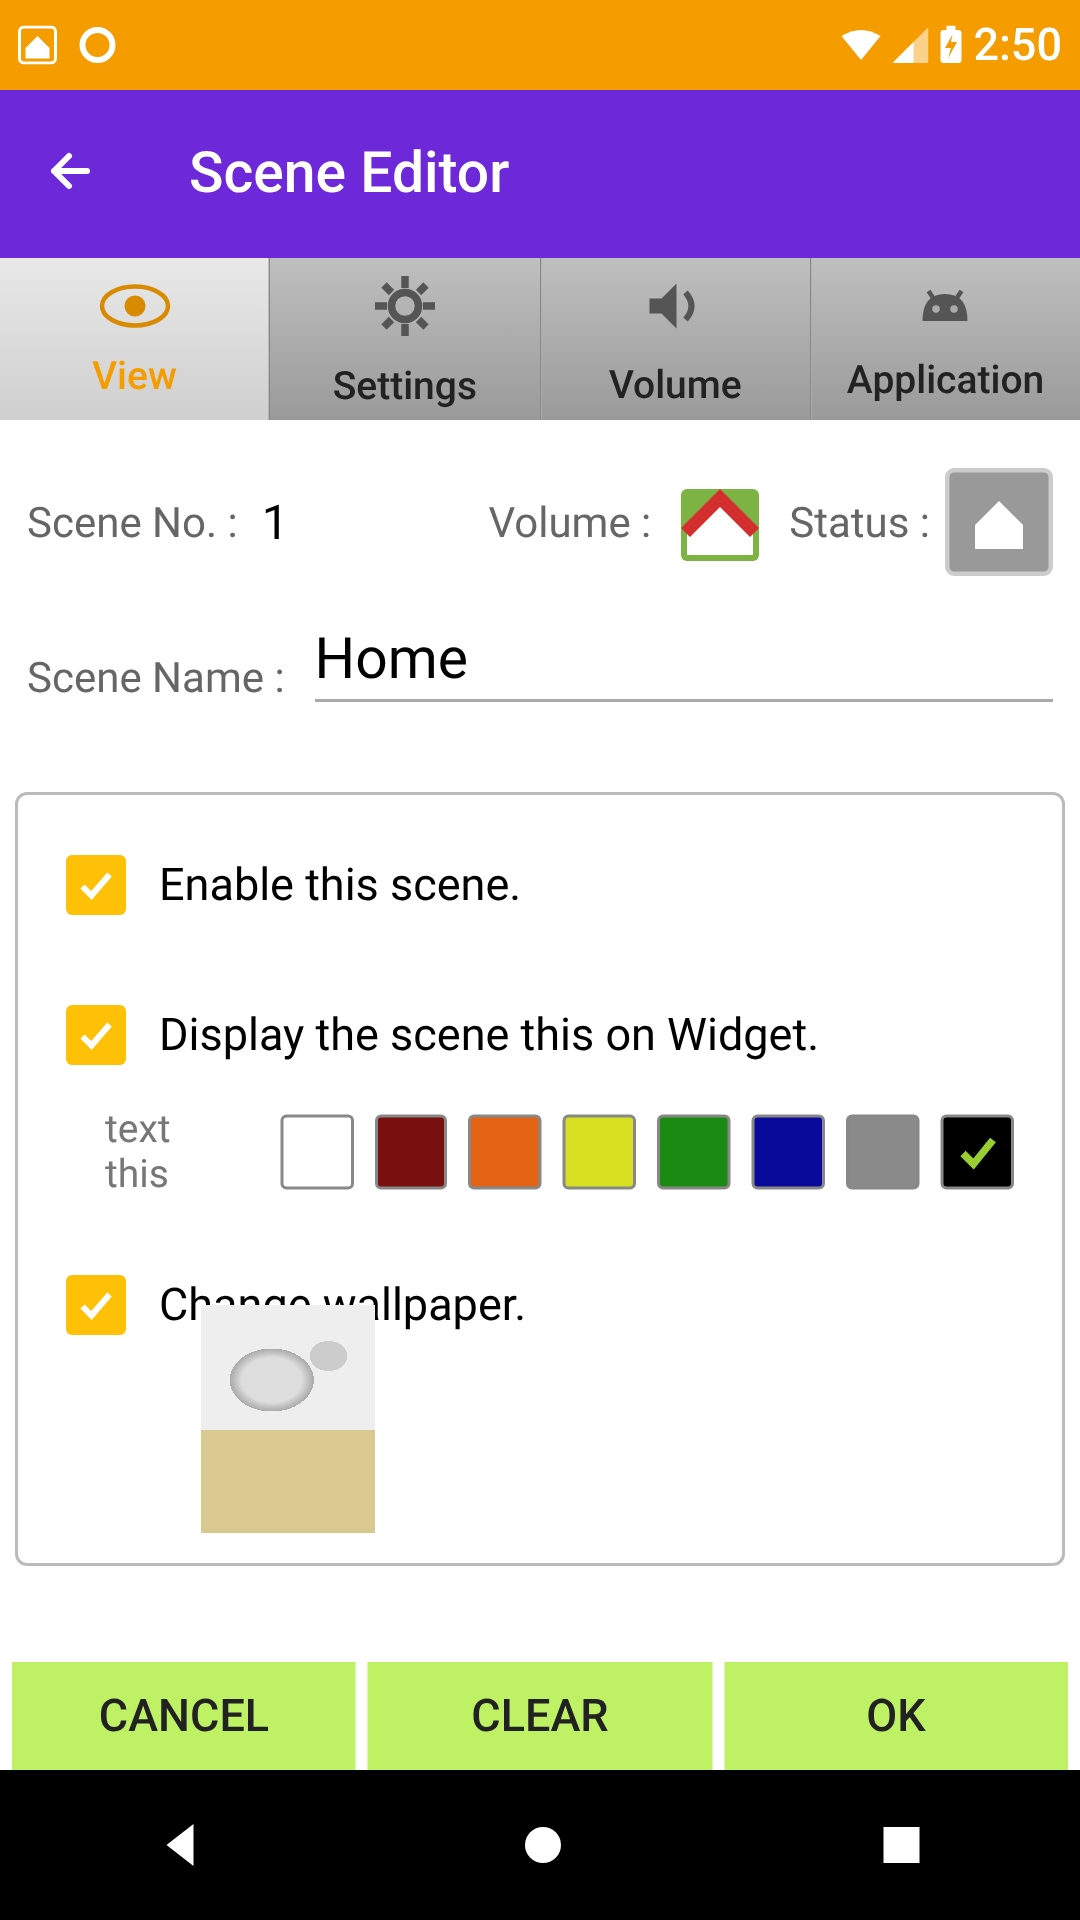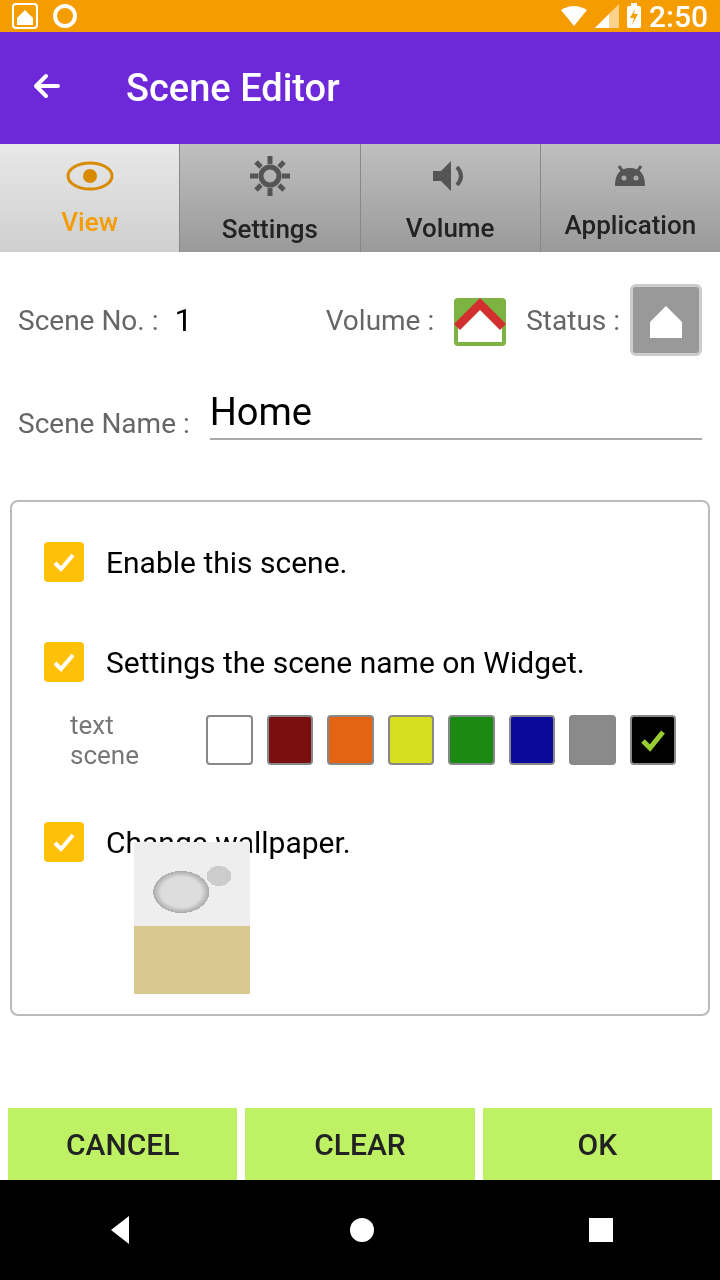--- a/index.html
+++ b/index.html
@@ -1,18 +1,18 @@
 <!DOCTYPE html>
 <html><head>
 <meta charset="utf-8">
 <style>
 * { margin:0; padding:0; box-sizing:border-box; font-family:Roboto,Arial,sans-serif; }
 body { width:720px; height:1280px; background:#fff; overflow:hidden; position:relative; }
 
-.statusbar { height:32px; background:#f49c00; display:flex; align-items:center; justify-content:space-between; padding:0 12px; color:#fff; }
+.statusbar { height:60px; background:#f49c00; display:flex; align-items:center; justify-content:space-between; padding:0 12px; color:#fff; }
 .statusbar .left { display:flex; gap:14px; align-items:center; }
 .statusbar .right { display:flex; gap:6px; align-items:center; font-size:30px; font-weight:500; }
 .statusbar svg { display:block; }
 
 .appbar { height:112px; background:#6d28d9; display:flex; align-items:center; padding-left:28px; gap:60px; }
 .appbar .title { color:#fff; font-size:38px; font-weight:500; }
 
 .tabs { display:flex; height:108px; }
 .tab { flex:1; display:flex; flex-direction:column; align-items:center; justify-content:center; gap:8px; font-size:26px; font-weight:500; color:#222; background:linear-gradient(#bfbfbf,#9a9a9a); border-left:1px solid #888; }
 .tab:first-child { border-left:none; }
@@ -178,24 +178,24 @@
         </svg>
     </span>
     <span>Enable this scene.</span>
   </div>
   <div class="checkrow">
     <span class="checkbox">
       <svg width="26" height="26">
           <path d="M4 14 L10 20 L22 6" stroke="#fff" stroke-width="4" fill="none"></path>
         </svg>
     </span>
-    <span>Settings the scene name on Widget.</span>
+    <span>Display the scene this on Widget.</span>
   </div>
   <div class="colorrow">
-    <span style="margin-right:12px;">text scene</span>
+    <span style="margin-right:12px;">text this</span>
     <span class="swatch" style="background:#ffffff"></span>
     <span class="swatch" style="background:#7a0f0f"></span>
     <span class="swatch" style="background:#e36414"></span>
     <span class="swatch" style="background:#d8df20"></span>
     <span class="swatch" style="background:#1a8a12"></span>
     <span class="swatch" style="background:#0a0a9a"></span>
     <span class="swatch" style="background:#8a8a8a"></span>
     <span class="swatch sel">
       <svg width="30" height="30">
           <path d="M5 16 L12 23 L25 7" stroke="#9acd32" stroke-width="5" fill="none"></path>

